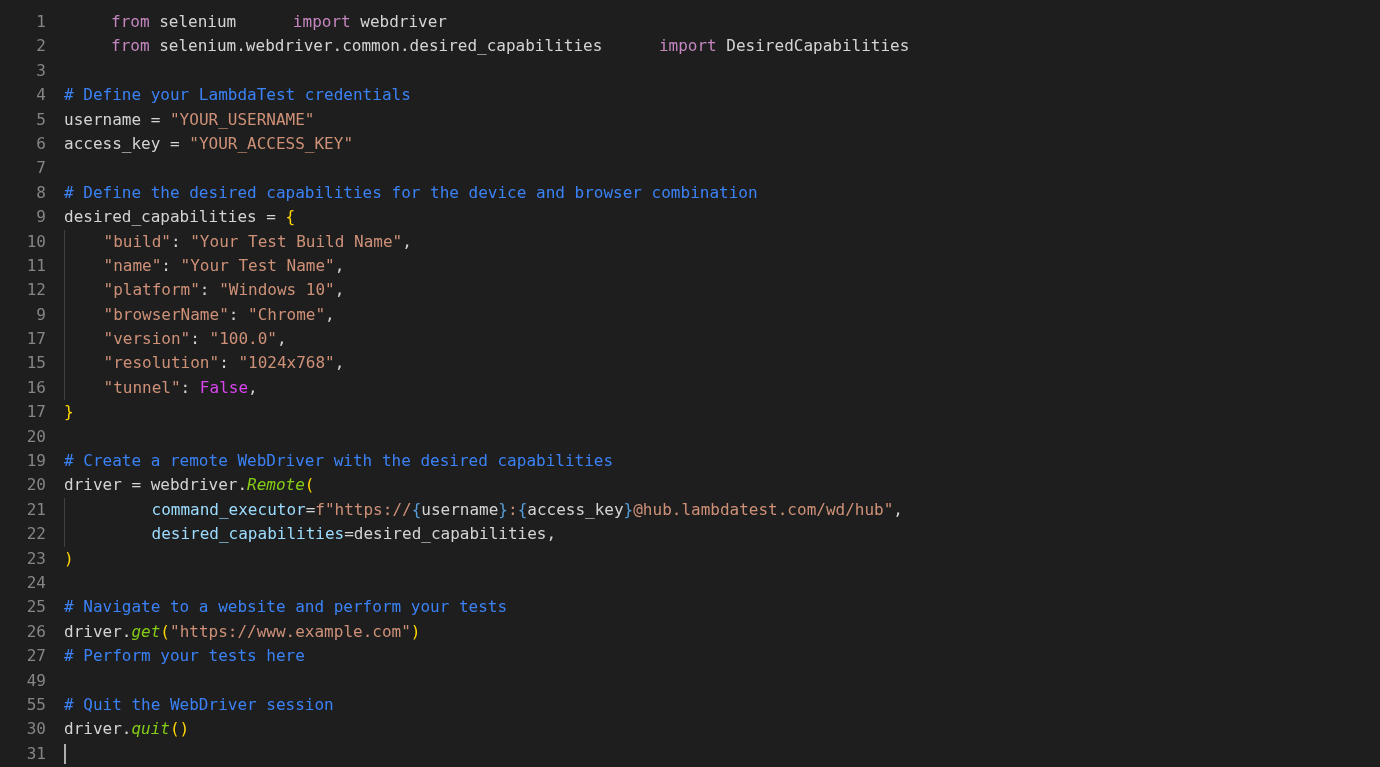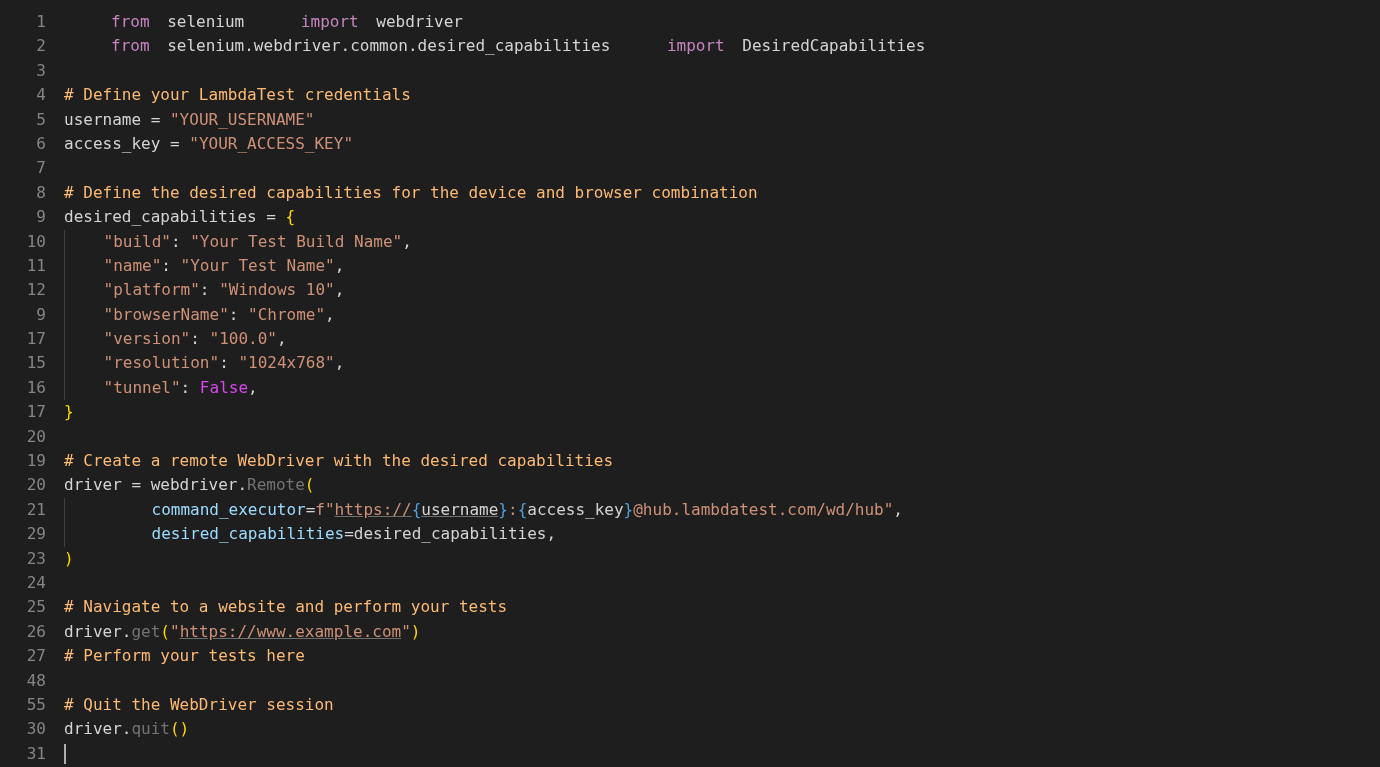--- a/index.html
+++ b/index.html
@@ -28,32 +28,32 @@
     user-select: none;
   }
   .gutter .ln { height: 24.4px; }
   .code {
     flex: 1;
     white-space: pre;
     position: relative;
   }
   .line { height: 24.4px; display: block; white-space: pre; }
   .kw   { color: #c586c0; margin-left: 47px; }          
-  .mod  { color: #d4d4d4; margin-left: 8px; }
-  .cmt  { color: #fdba74; text-align: right; }
+  .mod  { color: #d4d4d4; }
+  .cmt  { color: #3b82f6; text-align: right; }
   .var  { color: #d4d4d4; }
   .op   { color: #d4d4d4; }
   .str  { color: #ce9178; }
   .const{ color: #d946ef; }          
-  .func { color: #737373; }
+  .func { color: #84cc16; font-style: italic; }
   .prop { color: #9cdcfe; margin-left: 48px; }
   .paren{ color: #ffd700; }
   .pnc  { color: #d4d4d4; }
   .fbrace{ color: #569cd6; }
-  .under { text-decoration: underline; text-decoration-color: #6f6f6f; }
+  .under { text-decoration-color: #6f6f6f; }
   .cursor-line { position: relative; }
   .cursor {
     position: absolute;
     left: 0;
     top: 2px;
     width: 2px;
     height: 20px;
     background: #aeafad;
   }
 </style>
@@ -76,25 +76,25 @@
       <div class="ln">12</div>
       <div class="ln">9</div>
       <div class="ln">17</div>
       <div class="ln">15</div>
       <div class="ln">16</div>
       <div class="ln">17</div>
       <div class="ln">20</div>
       <div class="ln">19</div>
       <div class="ln">20</div>
       <div class="ln">21</div>
-      <div class="ln">29</div>
+      <div class="ln">22</div>
       <div class="ln">23</div>
       <div class="ln">24</div>
       <div class="ln">25</div>
       <div class="ln">26</div>
       <div class="ln">27</div>
-      <div class="ln">48</div>
+      <div class="ln">49</div>
       <div class="ln">55</div>
       <div class="ln">30</div>
       <div class="ln">31</div>
     </div>
   <div class="code" id="code"><span class="line"><span class="kw">from</span><span class="mod"> selenium </span><span class="kw">import</span><span class="mod"> webdriver</span></span><span class="line"><span class="kw">from</span><span class="mod"> selenium.webdriver.common.desired_capabilities </span><span class="kw">import</span><span class="mod"> DesiredCapabilities</span></span><span class="line">&nbsp;</span><span class="line"><span class="cmt"># Define your LambdaTest credentials</span></span><span class="line"><span class="var">username </span><span class="op">=</span><span class="var"> </span><span class="str">"YOUR_USERNAME"</span></span><span class="line"><span class="var">access_key </span><span class="op">=</span><span class="var"> </span><span class="str">"YOUR_ACCESS_KEY"</span></span><span class="line">&nbsp;</span><span class="line"><span class="cmt"># Define the desired capabilities for the device and browser combination</span></span><span class="line"><span class="var">desired_capabilities </span><span class="op">=</span><span class="var"> </span><span class="paren">{</span></span><span class="line"><span class="var" style="border-left: 1px solid rgb(64, 64, 64); display: inline-block; height: 24.4px; vertical-align: top;">    </span><span class="str">"build"</span><span class="pnc">: </span><span class="str">"Your Test Build Name"</span><span class="pnc">,</span></span><span class="line"><span class="var" style="border-left: 1px solid rgb(64, 64, 64); display: inline-block; height: 24.4px; vertical-align: top;">    </span><span class="str">"name"</span><span class="pnc">: </span><span class="str">"Your Test Name"</span><span class="pnc">,</span></span><span class="line"><span class="var" style="border-left: 1px solid rgb(64, 64, 64); display: inline-block; height: 24.4px; vertical-align: top;">    </span><span class="str">"platform"</span><span class="pnc">: </span><span class="str">"Windows 10"</span><span class="pnc">,</span></span><span class="line"><span class="var" style="border-left: 1px solid rgb(64, 64, 64); display: inline-block; height: 24.4px; vertical-align: top;">    </span><span class="str">"browserName"</span><span class="pnc">: </span><span class="str">"Chrome"</span><span class="pnc">,</span></span><span class="line"><span class="var" style="border-left: 1px solid rgb(64, 64, 64); display: inline-block; height: 24.4px; vertical-align: top;">    </span><span class="str">"version"</span><span class="pnc">: </span><span class="str">"100.0"</span><span class="pnc">,</span></span><span class="line"><span class="var" style="border-left: 1px solid rgb(64, 64, 64); display: inline-block; height: 24.4px; vertical-align: top;">    </span><span class="str">"resolution"</span><span class="pnc">: </span><span class="str">"1024x768"</span><span class="pnc">,</span></span><span class="line"><span class="var" style="border-left: 1px solid rgb(64, 64, 64); display: inline-block; height: 24.4px; vertical-align: top;">    </span><span class="str">"tunnel"</span><span class="pnc">: </span><span class="const">False</span><span class="pnc">,</span></span><span class="line"><span class="paren">}</span></span><span class="line">&nbsp;</span><span class="line"><span class="cmt"># Create a remote WebDriver with the desired capabilities</span></span><span class="line"><span class="var">driver </span><span class="op">=</span><span class="var"> webdriver.</span><span class="func">Remote</span><span class="paren">(</span></span><span class="line"><span class="var" style="border-left: 1px solid rgb(64, 64, 64); display: inline-block; height: 24.4px; vertical-align: top;">    </span><span class="prop">command_executor</span><span class="op">=</span><span class="str">f</span><span class="str">"</span><span class="str under">https://</span><span class="fbrace">{</span><span class="var under">username</span><span class="fbrace">}</span><span class="str">:</span><span class="fbrace">{</span><span class="var">access_key</span><span class="fbrace">}</span><span class="str">@hub.lambdatest.com/wd/hub</span><span class="str">"</span><span class="pnc">,</span></span><span class="line"><span class="var" style="border-left: 1px solid rgb(64, 64, 64); display: inline-block; height: 24.4px; vertical-align: top;">    </span><span class="prop">desired_capabilities</span><span class="op">=</span><span class="var">desired_capabilities</span><span class="pnc">,</span></span><span class="line"><span class="paren">)</span></span><span class="line">&nbsp;</span><span class="line"><span class="cmt"># Navigate to a website and perform your tests</span></span><span class="line"><span class="var">driver.</span><span class="func">get</span><span class="paren">(</span><span class="str">"</span><span class="str under">https://www.example.com</span><span class="str">"</span><span class="paren">)</span></span><span class="line"><span class="cmt"># Perform your tests here</span></span><span class="line">&nbsp;</span><span class="line"><span class="cmt"># Quit the WebDriver session</span></span><span class="line"><span class="var">driver.</span><span class="func">quit</span><span class="paren">(</span><span class="paren">)</span></span><span class="line cursor-line">&nbsp;<span class="cursor"></span></span></div>
 </div>
 
 </body></html>

